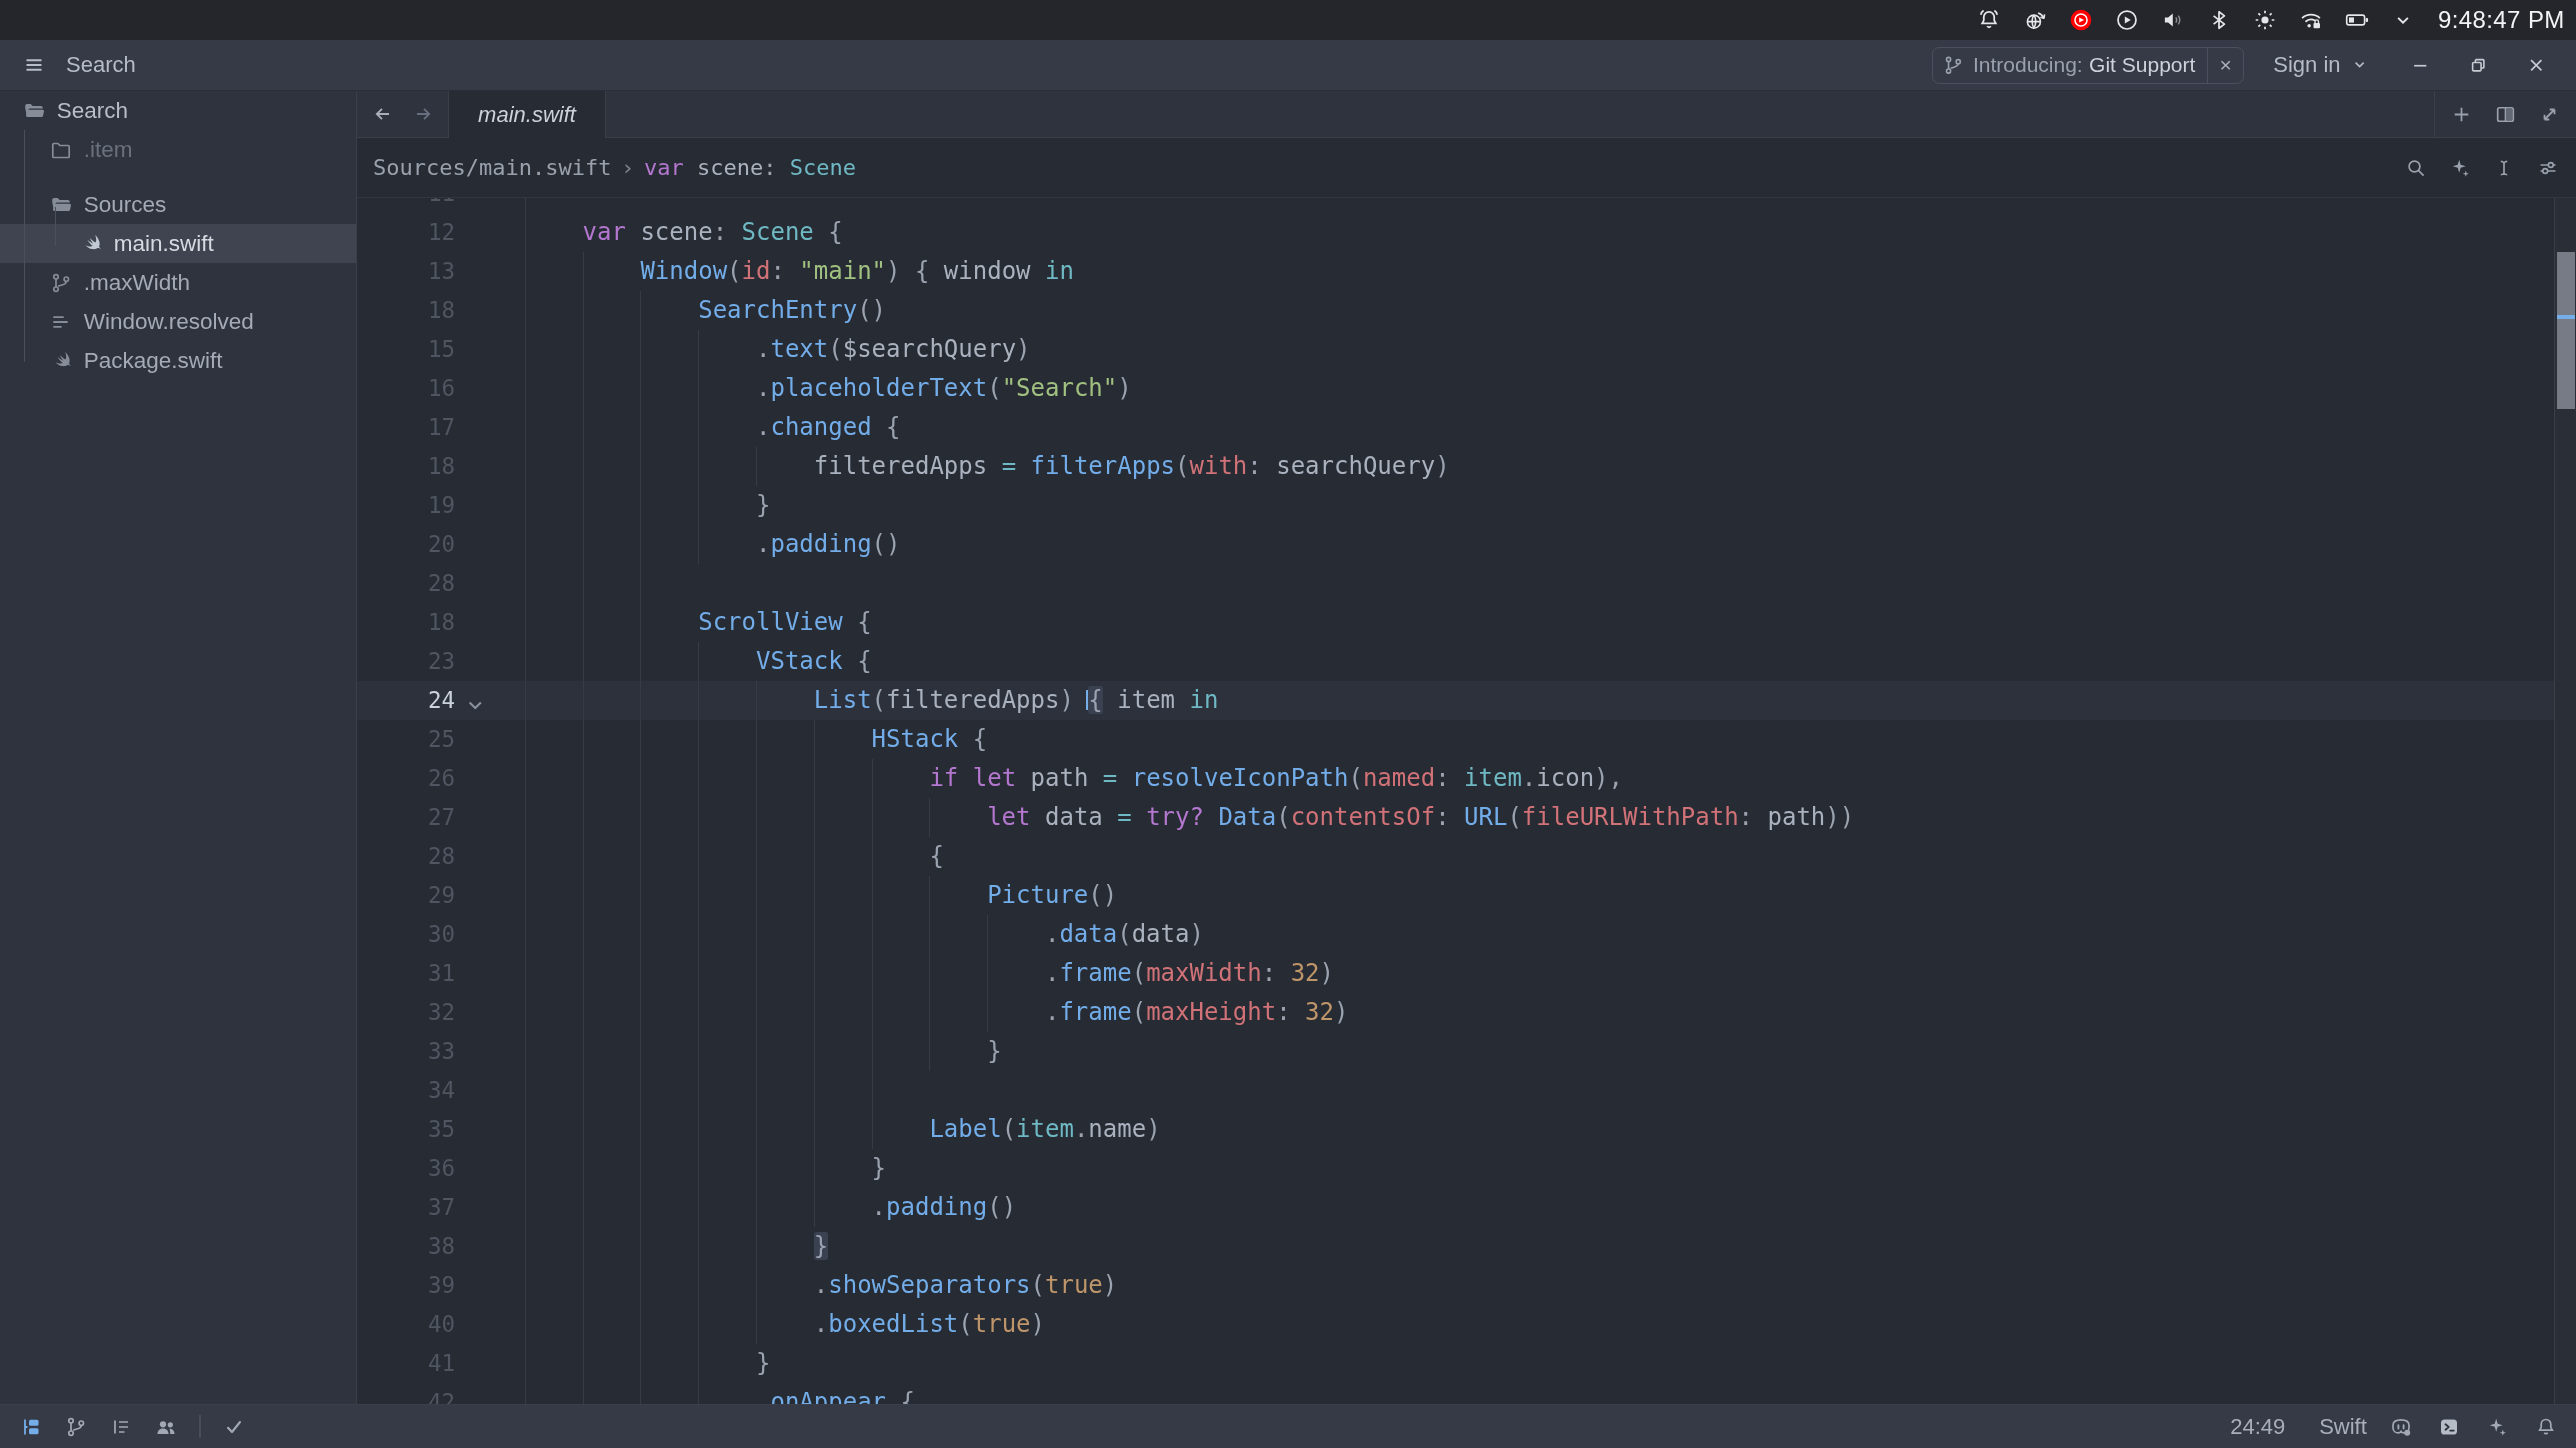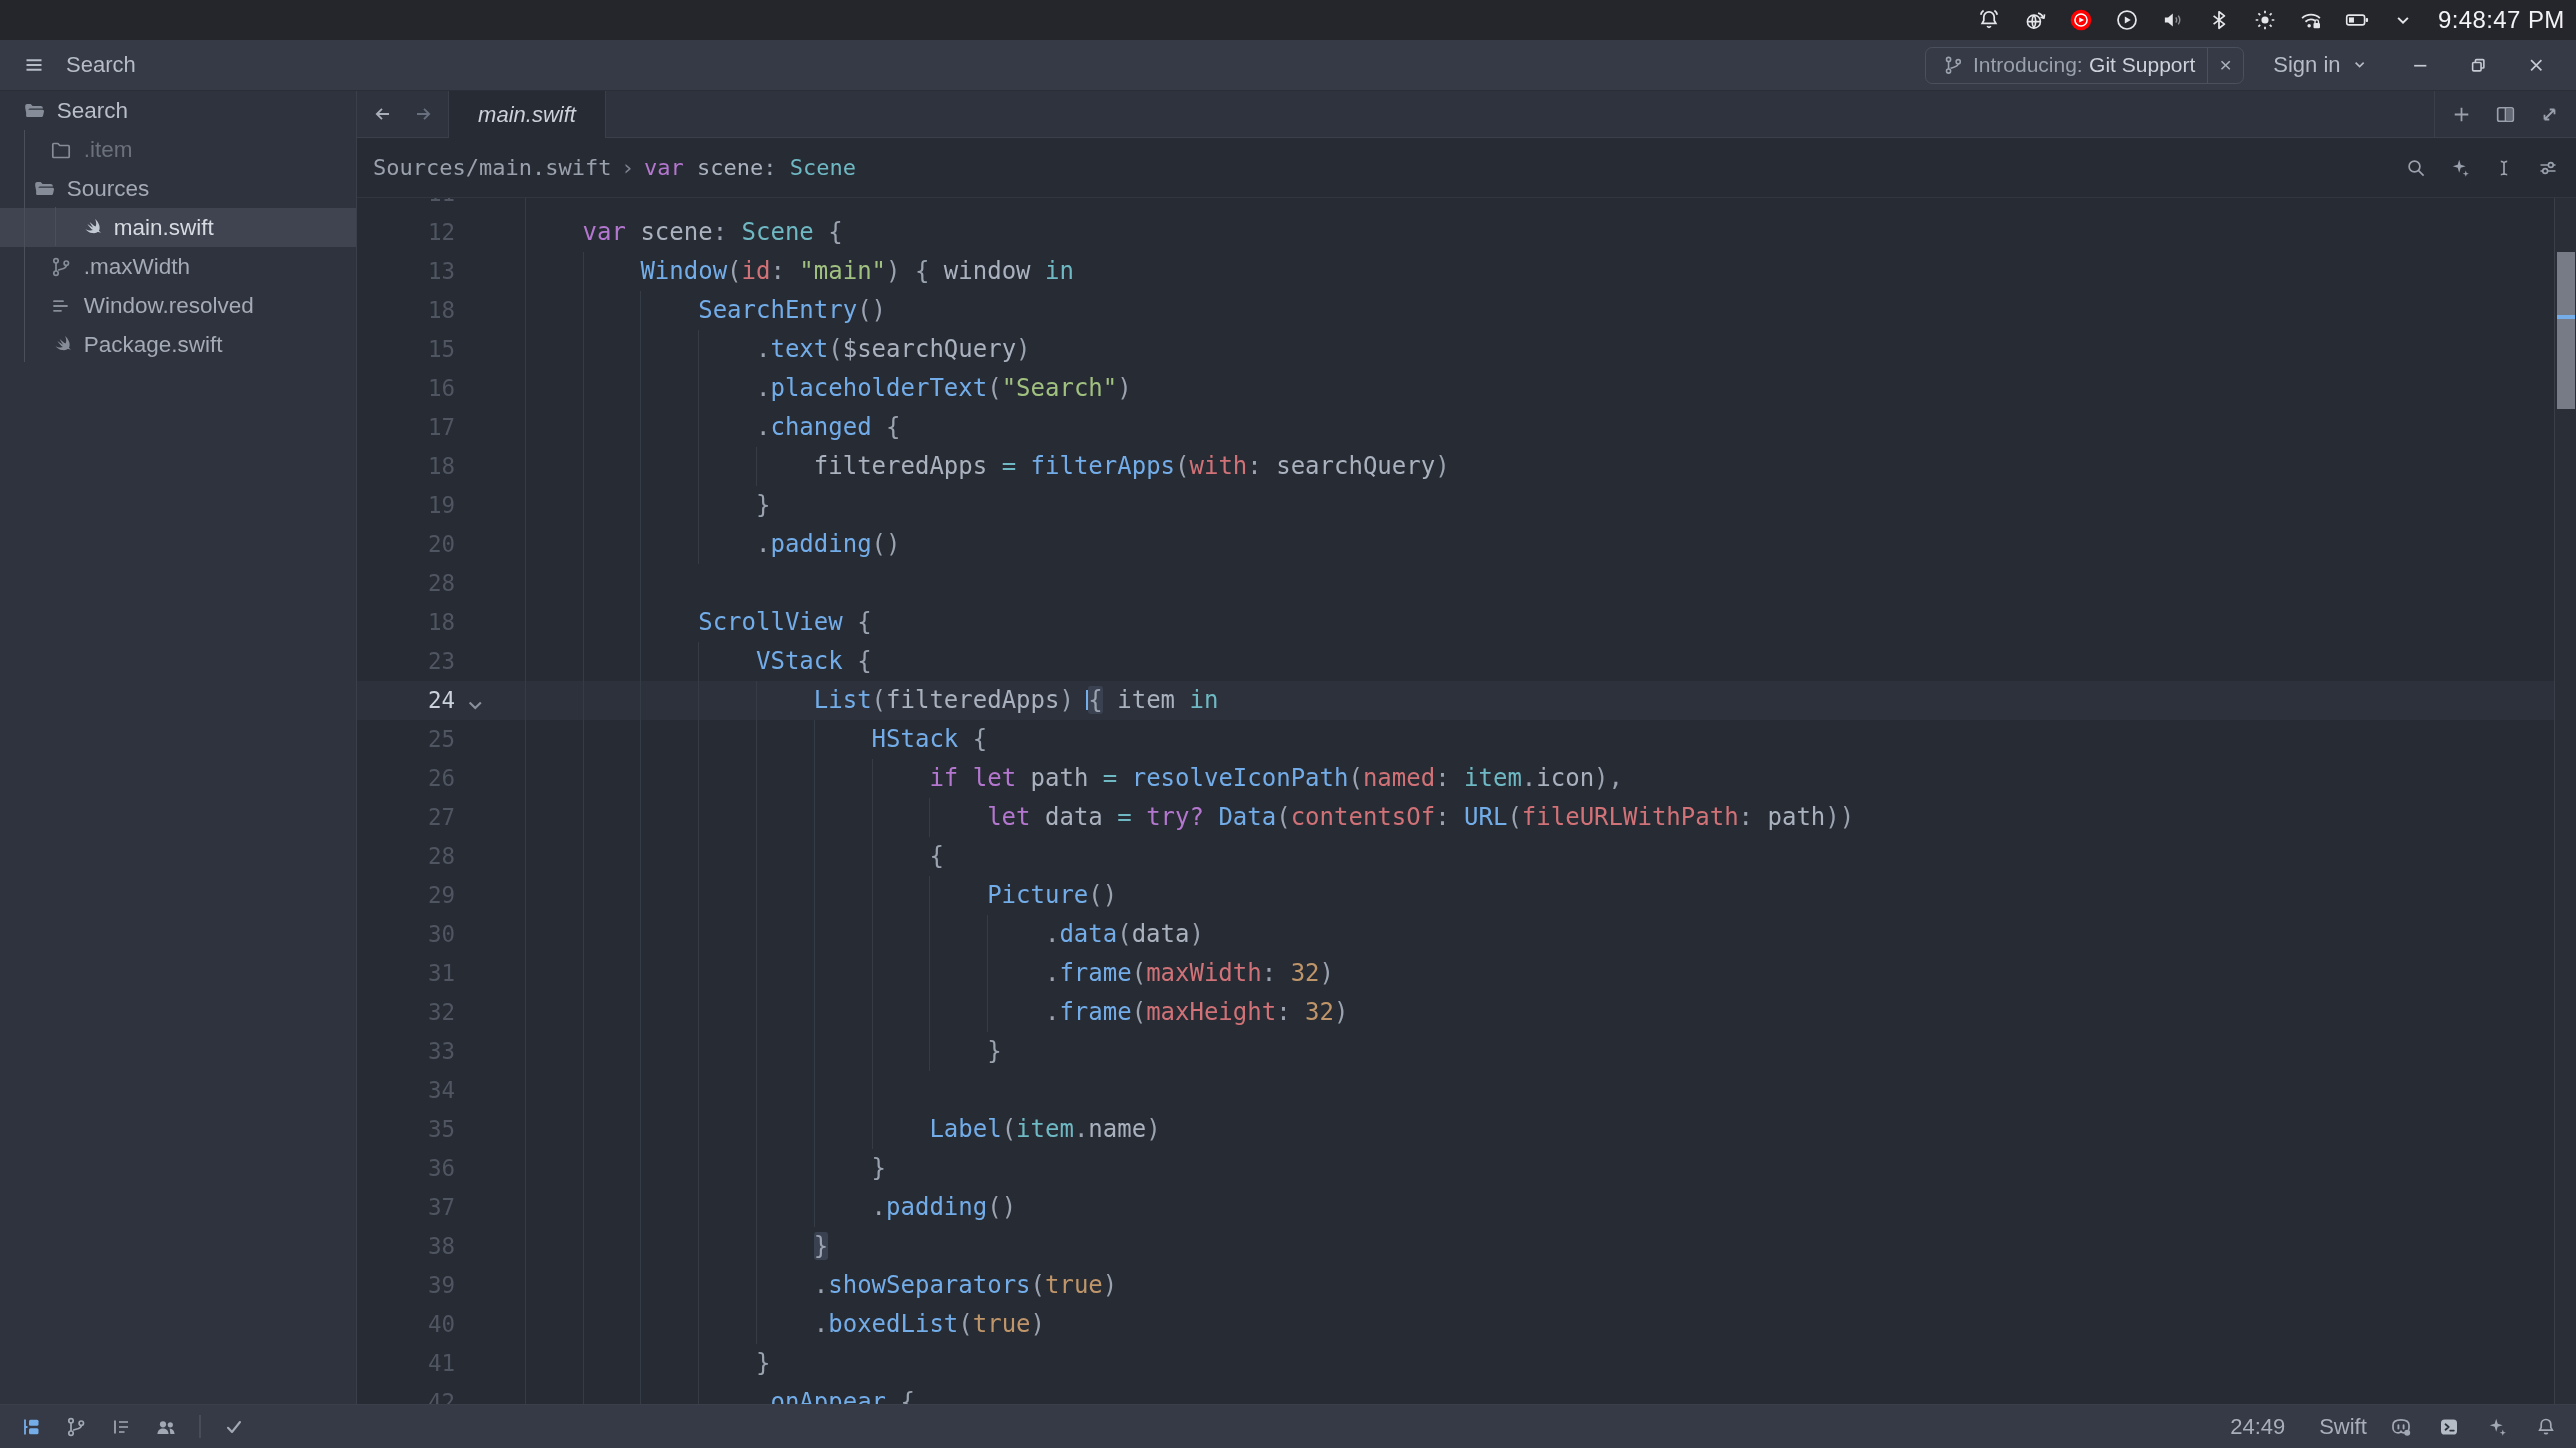--- a/index.html
+++ b/index.html
@@ -17,21 +17,21 @@
   
   .title-bar { height:51px; background:#353a46; border-bottom:0.8px solid #2b2e36;
                display:flex; align-items:center; padding:0 22.5px 0 19.3px; }
   .tb-left { display:flex; align-items:center; gap:17.7px; }
   .hamburger { width:29px; height:29px; color:#b7bdc7; display:flex; align-items:center; justify-content:center; }
   .hamburger svg { width:24px; height:24px; }
   .tb-menu-label { font-size:22px; color:#b7bdc7; }
   .tb-spacer { flex:1; }
   .tb-right { display:flex; align-items:center; gap:21px; }
   .badge { display:flex; align-items:center; height:37px; border:1.6px solid #4a505d; border-radius:7.2px;
-           color:#9aa1ad; font-size:21px; overflow:hidden;padding-left:7px; }
+           color:#9aa1ad; font-size:21px; overflow:hidden; }
   .badge .git-ic { margin:0 8px 0 9.7px; display:flex; } .badge .git-ic svg { width:22.5px; height:22.5px; }
   .badge-strong { color:#cdd2da; margin-left:6.4px; }
   .badge-div { width:1.6px; align-self:stretch; background:#4a505d; margin-left:11.3px; }
   .badge-close { width:35px; align-self:stretch; display:flex; align-items:center; justify-content:center;
                  color:#aab0ba; font-size:21px; }
   .sign-in { display:flex; align-items:center; gap:9.7px; color:#b6bcc6; font-size:22px; margin-left:8px; }
   .sign-in svg { width:19.3px; height:19.3px; }
   .win-controls { display:flex; align-items:center; gap:24px; margin-left:13px; color:#c6cbd3; }
   .win-btn { width:34px; height:34px; display:flex; align-items:center; justify-content:center; }
   .win-btn svg { width:22.5px; height:22.5px; }
@@ -251,21 +251,21 @@
             <span>Search</span>
           </div>
           <div class="frow dimmed" style="padding-left: 48px;">
             <span class="fic">
               <svg viewBox="0 0 24 24" fill="none" stroke="currentColor" stroke-width="1.7" stroke-linejoin="round">
                 <path d="M3.8 18.5v-12c0-.6.4-1 1-1h4.1l1.9 2h8.4c.6 0 1 .4 1 1v10c0 .6-.4 1-1 1H4.8c-.6 0-1-.4-1-1z"></path>
               </svg>
             </span>
             <span>.item</span>
           </div>
-          <div class="frow" style="padding-left: 31px;">
+          <div class="frow" style="padding-left: 48px; margin-top: 16px;">
             <span class="fic">
               <svg viewBox="0 0 24 24">
                 <path fill="currentColor" d="M3.2 7c0-1.1.9-2 2-2h3.5l1.9 2h8.2c1.1 0 2 .9 2 2v.5H8.4c-1 0-1.9.7-2.1 1.7L4.7 16.6 3.2 9z"></path>
                 <path fill="currentColor" d="M8.6 10.7h12c.9 0 1.6.9 1.4 1.8l-.9 3.9c-.2.9-1 1.6-2 1.6H5.5c-.9 0-1.6-.9-1.4-1.8l1-3.9c.3-.9 1.1-1.6 2-1.6z"></path>
               </svg>
             </span>
             <span>Sources</span>
           </div>
           <div class="frow selected" style="padding-left: 78px;">
             <span class="fic">

